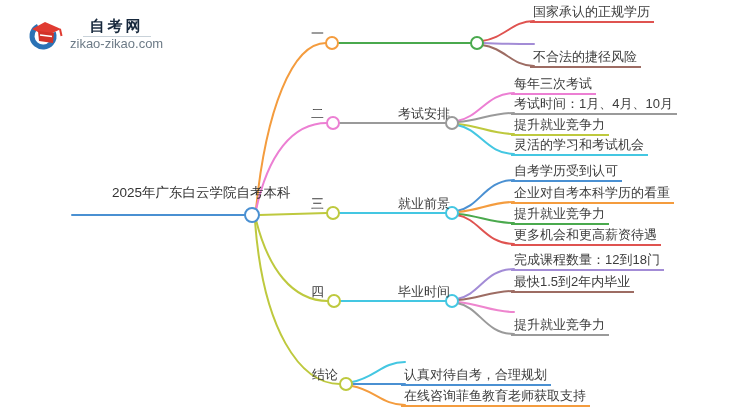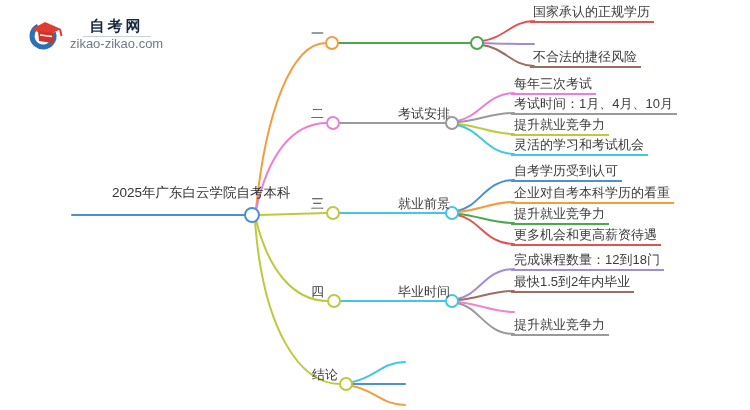--- a/index.html
+++ b/index.html
@@ -115,14 +115,16 @@
 
   <div class="label leaf" style="left: 511px; top: 185px; border-bottom-color: rgb(244, 156, 62);">企业对自考本科学历的看重</div>
   <div class="label leaf" style="left: 511px; top: 163px; border-bottom-color: rgb(74, 144, 210);">自考学历受到认可</div>
   <div class="label leaf" style="left: 511px; top: 206px; border-bottom-color: rgb(74, 169, 77);">提升就业竞争力</div>
   <div class="label leaf" style="left: 511px; top: 227px; border-bottom-color: rgb(223, 83, 80);">更多机会和更高薪资待遇</div>
 
   <div class="label leaf" style="left: 511px; top: 252px; border-bottom-color: rgb(163, 140, 214);">完成课程数量：12到18门</div>
   <div class="label leaf" style="left: 511px; top: 274px; border-bottom-color: rgb(157, 108, 99);">最快1.5到2年内毕业</div>
   <div class="label leaf" style="left: 511px; top: 317px; border-bottom-color: rgb(154, 154, 154);">提升就业竞争力</div>
 
+  <div class="label leaf" style="left: 401px; top: 367px; border-bottom-color: rgb(74, 144, 210);">认真对待自考，合理规划</div>
+  <div class="label leaf" style="left: 401px; top: 388px; border-bottom-color: rgb(244, 156, 62);">在线咨询菲鱼教育老师获取支持</div>
 
 </div>
 
 </body></html>

